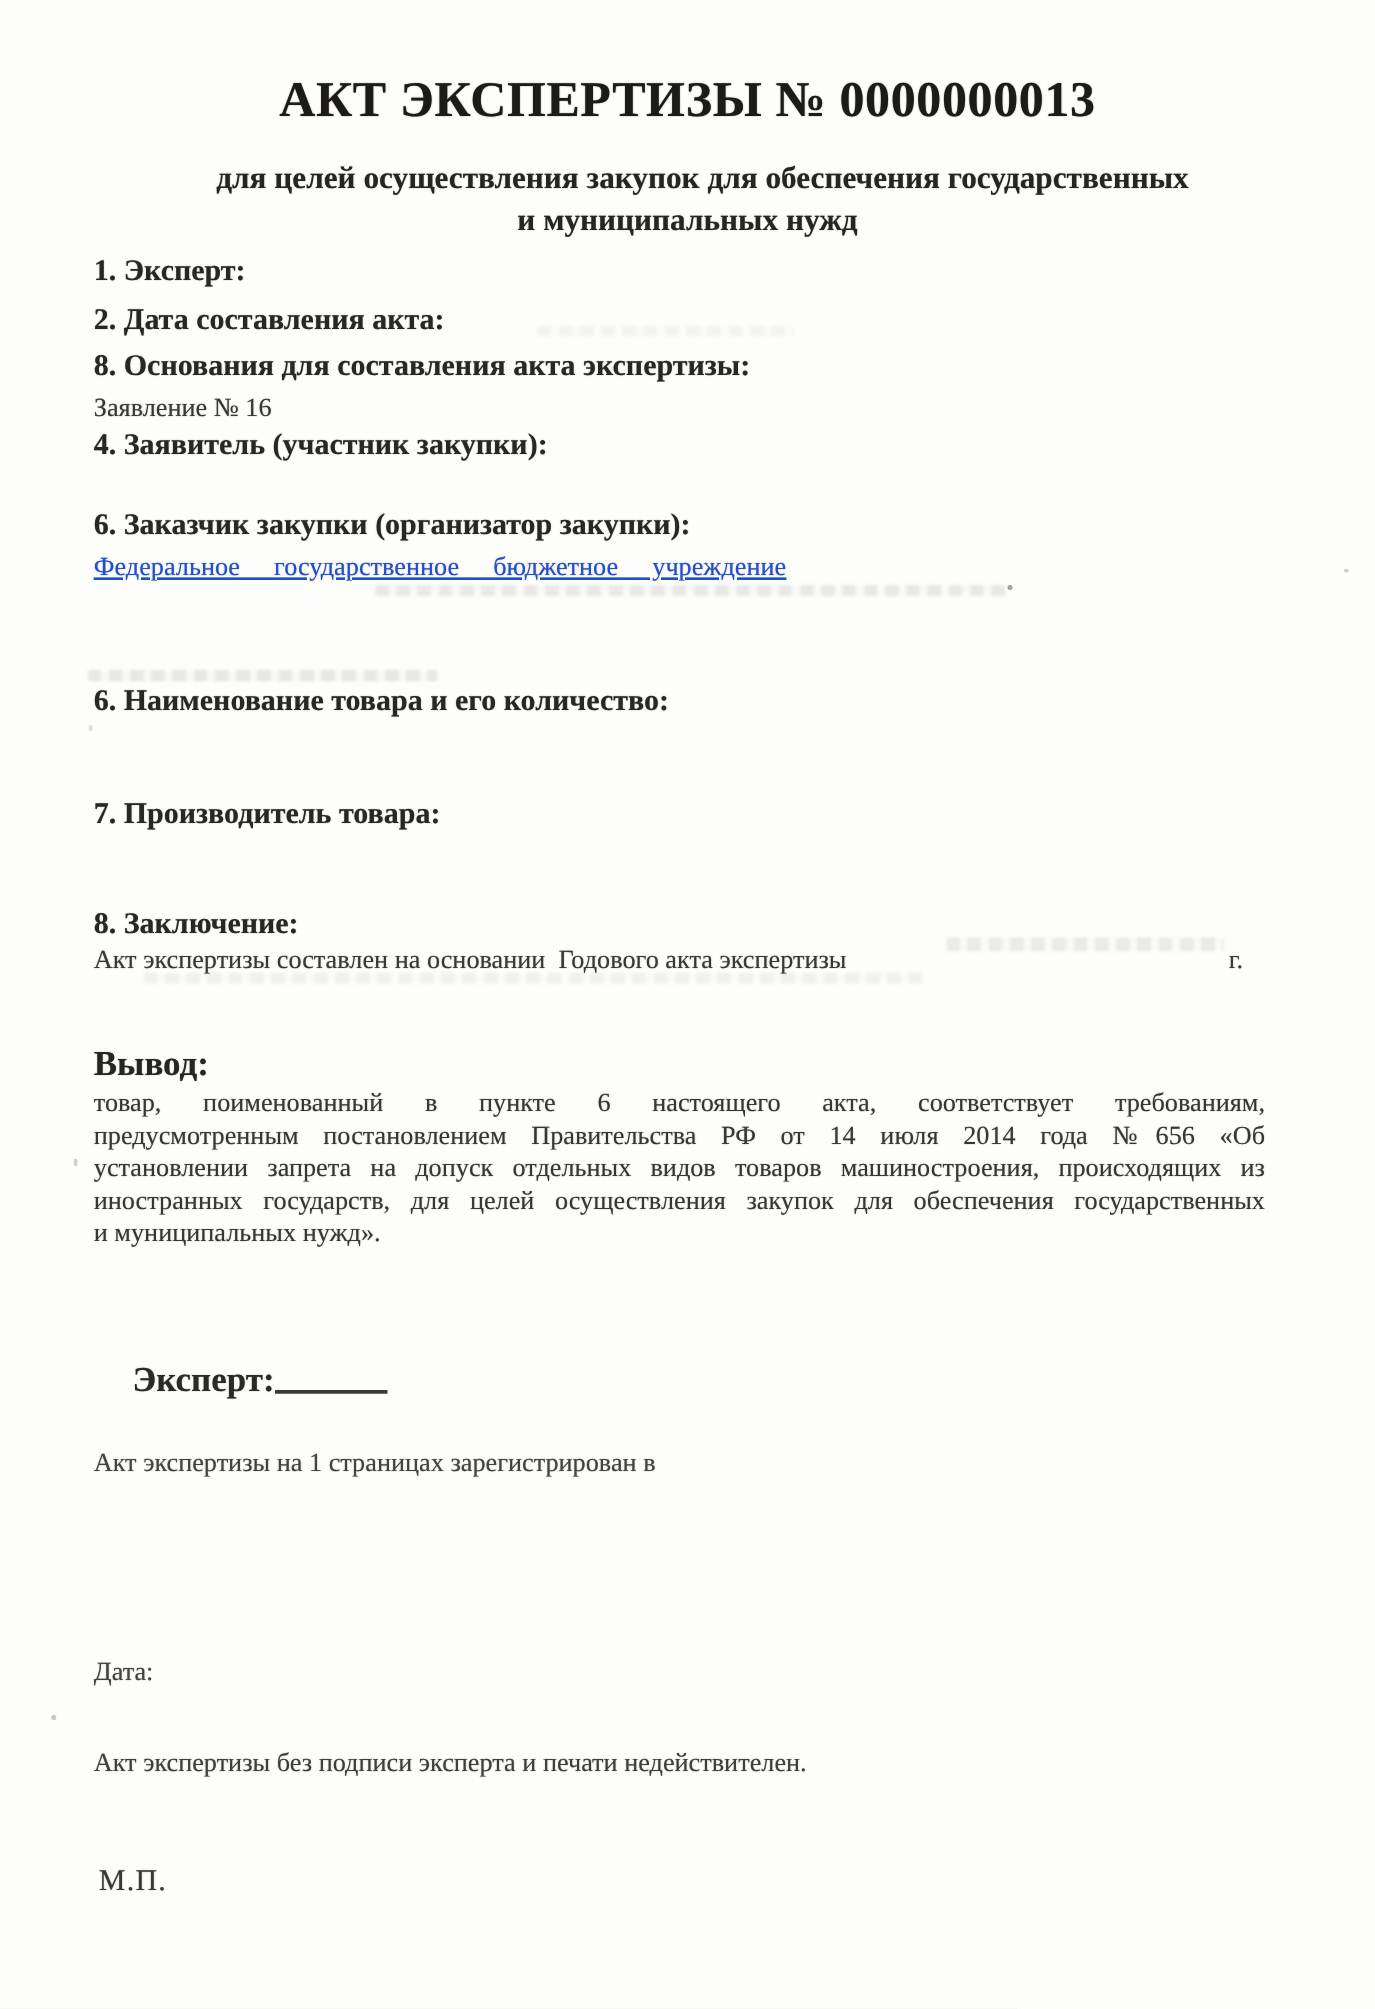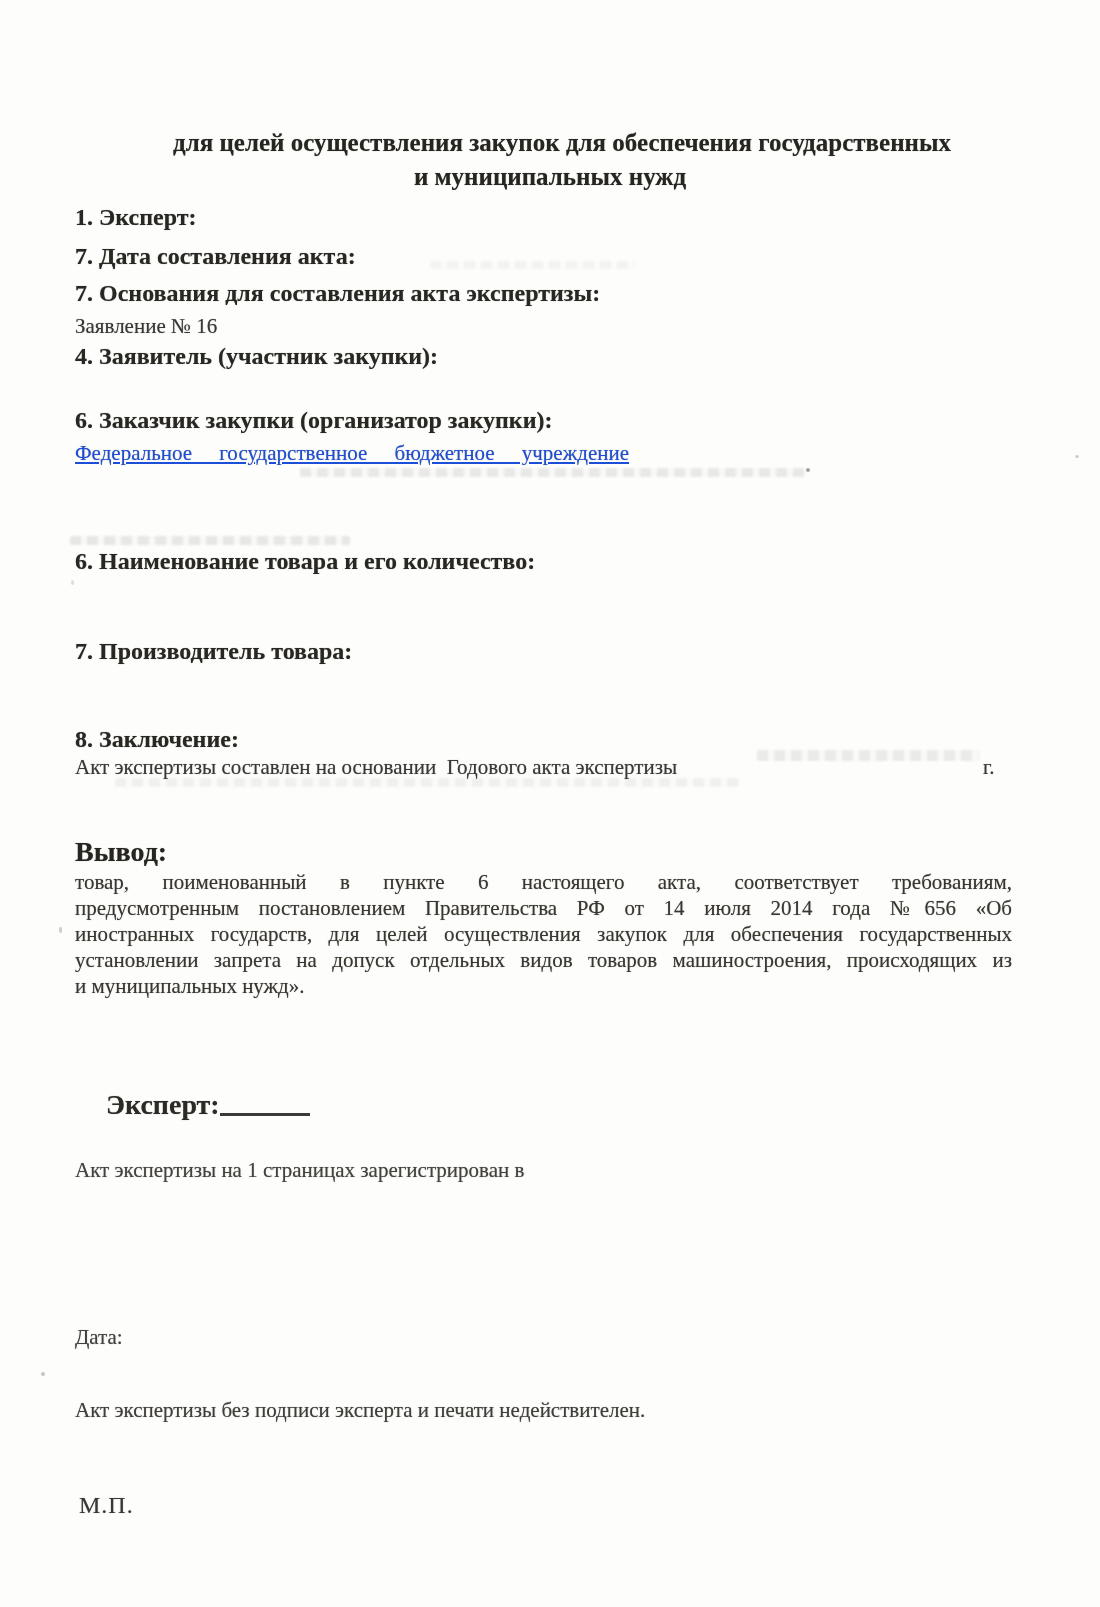--- a/index.html
+++ b/index.html
@@ -143,47 +143,48 @@
   .s2 { left: 41px;   top: 1372px; width: 4px; height: 4px; opacity: .6; }
   .s3 { left: 59px;   top: 927px;  width: 3px; height: 6px; border-radius: 40%; opacity: .5; }
   .s4 { left: 1075px; top: 455px;  width: 4px; height: 3px; opacity: .5; }
   .s5 { left: 71px;   top: 580px;  width: 3px; height: 5px; opacity: .35; }
 </style>
 </head>
 <body>
 
 <div class="page">
 
+  <div class="ink doc-title">АКТ ЭКСПЕРТИЗЫ № 0000000013</div>
 
   <div class="ink doc-subtitle sub1">для целей осуществления закупок для обеспечения государственных</div>
   <div class="ink doc-subtitle sub2">и муниципальных нужд</div>
 
   <div class="ink heading" style="top:204px">1. Эксперт:</div>
-  <div class="ink heading" style="top:243px">7. Дата составления акта:</div>
-  <div class="ink heading" style="top:280px">7. Основания для составления акта экспертизы:</div>
+  <div class="ink heading" style="top:243px">2. Дата составления акта:</div>
+  <div class="ink heading" style="top:280px">8. Основания для составления акта экспертизы:</div>
   <div class="ink body-text" style="top:314px">Заявление № 16</div>
   <div class="ink heading" style="top:343px">4. Заявитель (участник закупки):</div>
 
   <div class="ink heading" style="top:407px">6. Заказчик закупки (организатор закупки):</div>
   <div class="ink body-text wide-words" style="top:441px">Федеральное государственное бюджетное учреждение</div>
 
   <div class="ink heading" style="top:548px">6. Наименование товара и его количество:</div>
   <div class="ink heading" style="top:638px">7. Производитель товара:</div>
 
   <div class="ink heading" style="top:726px">8. Заключение:</div>
   <div class="ink body-text" style="top:755px">Акт экспертизы составлен на основании  Годового акта экспертизы</div>
   <div class="ink year-suffix" style="top:755px">г.</div>
 
   <div class="ink conclusion-heading">Вывод:</div>
 
   <div class="conclusion-para">
     <div class="jline">товар, поименованный в пункте 6 настоящего акта, соответствует требованиям,</div>
     <div class="jline">предусмотренным постановлением Правительства РФ от 14 июля 2014 года №656 «Об</div>
+    <div class="jline">установлении запрета на допуск отдельных видов товаров машиностроения, происходящих из</div>
     <div class="jline">иностранных государств, для целей осуществления закупок для обеспечения государственных</div>
-    <div class="jline">установлении запрета на допуск отдельных видов товаров машиностроения, происходящих из</div>
     <div class="jline last">и муниципальных нужд».</div>
   </div>
 
   <div class="ink signature-row">
     <span>Эксперт:</span><span class="signature-line"></span>
   </div>
 
   <div class="ink body-text registration">Акт экспертизы на 1 страницах зарегистрирован в</div>
 
   <div class="ink body-text date-label">Дата:</div>

